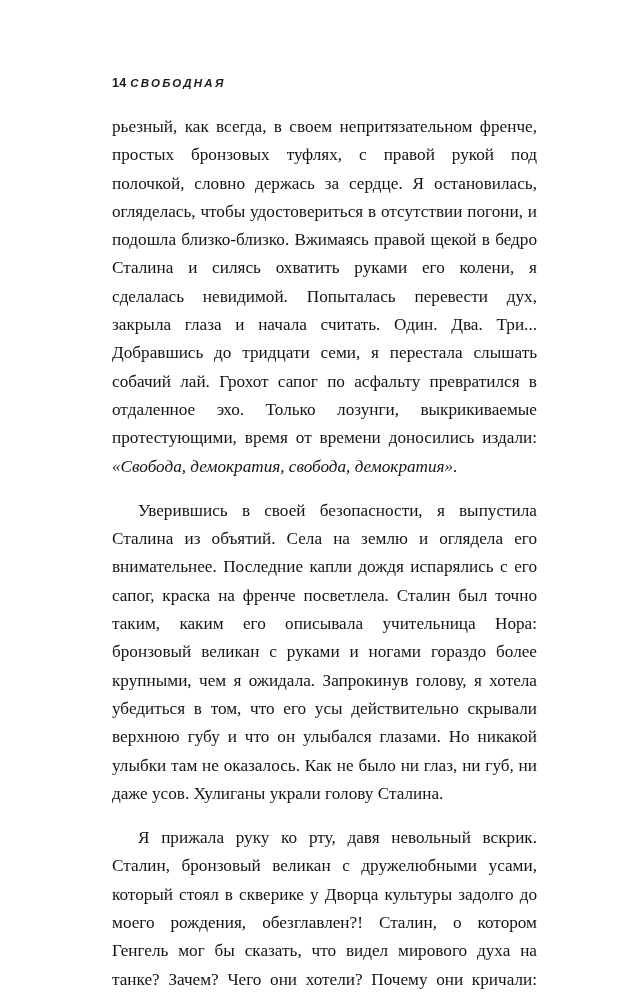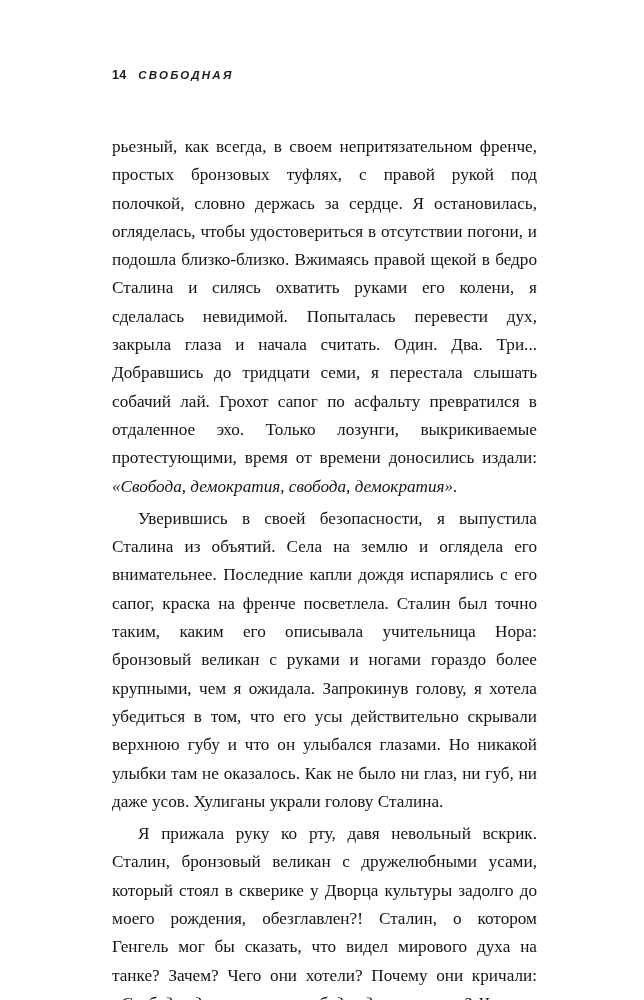--- a/index.html
+++ b/index.html
@@ -15,25 +15,25 @@
     overflow: hidden;
   }
   .page {
     position: relative;
     width: 644px;
     height: 1000px;
     box-sizing: border-box;
   }
   .header {
     position: absolute;
-    top: 68px;
+    top: 76px;
     left: 112px;
     display: flex;
     align-items: baseline;
-    gap: 12px;
+    gap: 4px;
     justify-content: space-between;
   }
   .folio {
     font-family: "Liberation Sans", sans-serif;
     font-size: 12.5px;
     font-weight: bold;
     color: #1a1a1a;
     letter-spacing: 0.2px;
   }
   .running-title {
@@ -54,24 +54,23 @@
     margin: 0;
     font-size: 17.2px;
     line-height: 28.3px;
     text-align: justify;
     text-indent: 26px;
     hyphens: manual;
     color: #131313;
   }
   p.para.noindent {
     text-indent: 0;
-    margin-top: 20px;
   }
   p.para + p.para {
-    margin-top: 4px;
+    margin-top: 16px;
   }
   em {
     font-style: italic;
   }
 </style>
 </head>
 <body>
 
 <div class="page">
 

